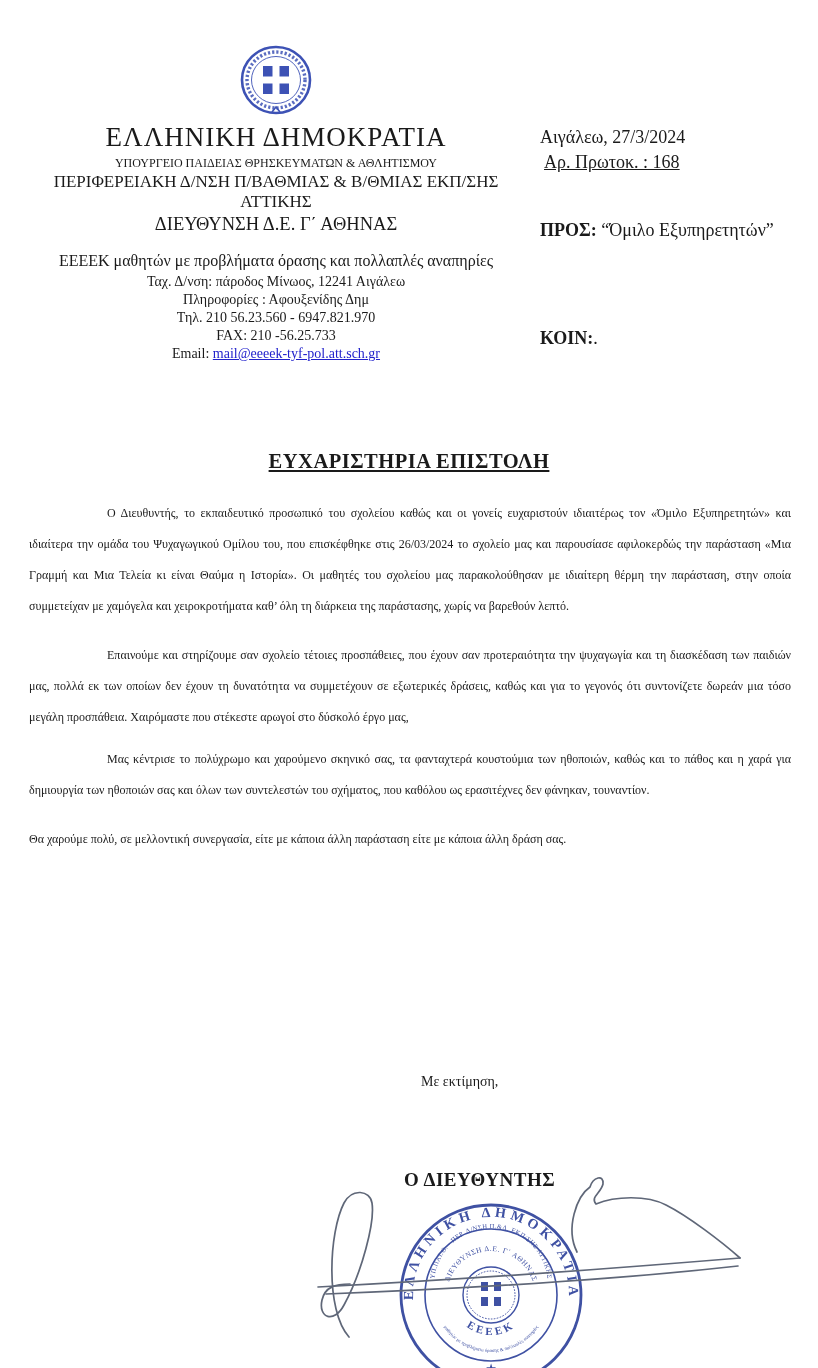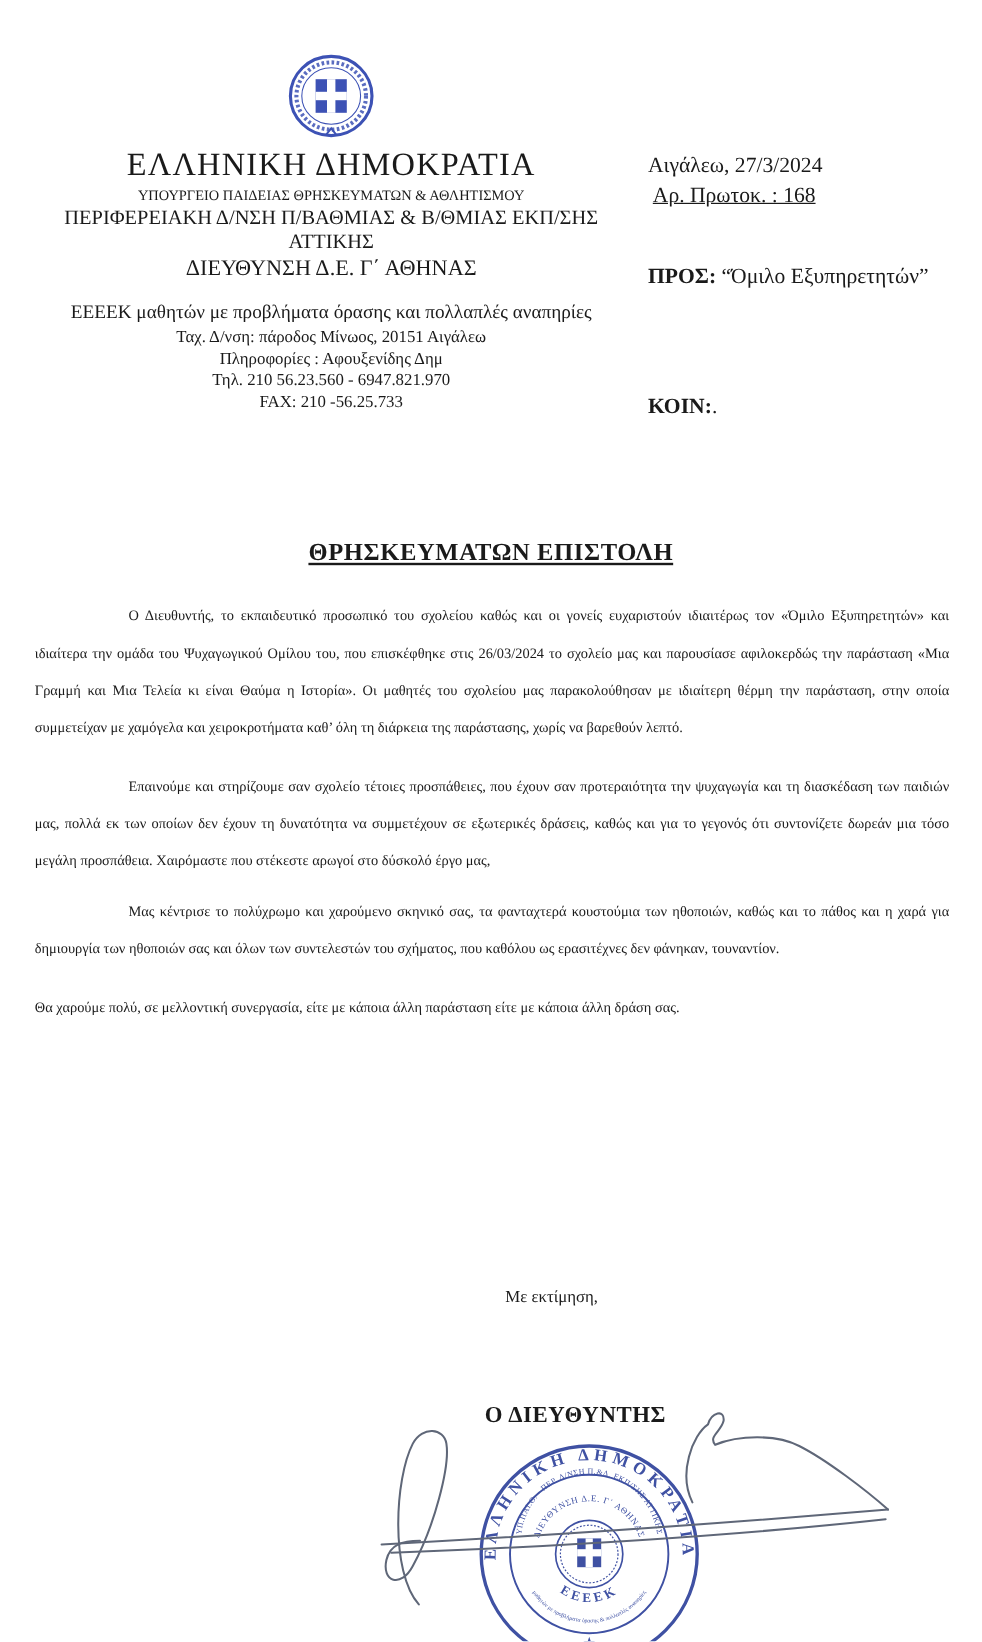--- a/index.html
+++ b/index.html
@@ -80,35 +80,36 @@
       <rect x="26.2" y="41.8" width="5" height="6" fill="#3d52b5"></rect>
       <rect x="42.8" y="41.8" width="5" height="6" fill="#3d52b5"></rect>
       <path d="M 33,68 L 37,63 L 41,68" fill="none" stroke="#3d52b5" stroke-width="1.6"></path>
     </svg>
     <div class="org-republic">ΕΛΛΗΝΙΚΗ ΔΗΜΟΚΡΑΤΙΑ</div>
     <div class="org-ministry">ΥΠΟΥΡΓΕΙΟ ΠΑΙΔΕΙΑΣ ΘΡΗΣΚΕΥΜΑΤΩΝ &amp; ΑΘΛΗΤΙΣΜΟΥ</div>
     <div class="org-regional">ΠΕΡΙΦΕΡΕΙΑΚΗ Δ/ΝΣΗ Π/ΒΑΘΜΙΑΣ  &amp; Β/ΘΜΙΑΣ ΕΚΠ/ΣΗΣ ΑΤΤΙΚΗΣ</div>
     <div class="org-direction">ΔΙΕΥΘΥΝΣΗ Δ.Ε. Γ΄ ΑΘΗΝΑΣ</div>
     <div class="org-school">ΕΕΕΕΚ μαθητών με προβλήματα όρασης και πολλαπλές αναπηρίες</div>
     <div class="contact">
-      <div>Ταχ. Δ/νση: πάροδος Μίνωος, 20151 Αιγάλεω</div>
+      <div>Ταχ. Δ/νση: πάροδος Μίνωος, 12241 Αιγάλεω</div>
       <div>Πληροφορίες : Αφουξενίδης Δημ</div>
       <div>Τηλ. 210 56.23.560 - 6947.821.970</div>
       <div>FAX: 210 -56.25.733</div>
+      <div><span>Email: </span><span class="email-link">mail@eeeek-tyf-pol.att.sch.gr</span></div>
     </div>
   </div>
 
   <div class="meta">
     <div class="meta-date">Αιγάλεω, 27/3/2024</div>
     <div class="meta-protocol">Αρ. Πρωτοκ. : 168</div>
     <div class="meta-pros"><b>ΠΡΟΣ:</b><span> “Όμιλο Εξυπηρετητών”</span></div>
     <div class="meta-koin"><b>ΚΟΙΝ:</b><span>.</span></div>
   </div>
 
-  <div class="doc-title">ΘΡΗΣΚΕΥΜΑΤΩΝ ΕΠΙΣΤΟΛΗ</div>
+  <div class="doc-title">ΕΥΧΑΡΙΣΤΗΡΙΑ ΕΠΙΣΤΟΛΗ</div>
 
   <div class="body-text">
     <p class="indent">Ο Διευθυντής, το εκπαιδευτικό προσωπικό του σχολείου καθώς και οι γονείς ευχαριστούν ιδιαιτέρως τον «Όμιλο Εξυπηρετητών» και ιδιαίτερα την ομάδα του Ψυχαγωγικού Ομίλου του, που επισκέφθηκε στις 26/03/2024 το σχολείο μας και παρουσίασε αφιλοκερδώς την παράσταση «Μια Γραμμή και Μια Τελεία κι είναι Θαύμα η Ιστορία». Οι μαθητές του σχολείου μας παρακολούθησαν με ιδιαίτερη θέρμη την παράσταση, στην οποία συμμετείχαν με χαμόγελα και χειροκροτήματα καθ’ όλη τη διάρκεια της παράστασης, χωρίς να βαρεθούν λεπτό.</p>
     <p class="indent p3">Επαινούμε και στηρίζουμε σαν σχολείο τέτοιες προσπάθειες, που έχουν σαν προτεραιότητα την ψυχαγωγία και τη διασκέδαση των παιδιών μας, πολλά εκ των οποίων δεν έχουν τη δυνατότητα να συμμετέχουν σε εξωτερικές δράσεις, καθώς και για το γεγονός ότι συντονίζετε δωρεάν μια τόσο μεγάλη προσπάθεια. Χαιρόμαστε που στέκεστε αρωγοί στο δύσκολό έργο μας,</p>
     <p class="indent">Μας κέντρισε το πολύχρωμο και χαρούμενο σκηνικό σας, τα φανταχτερά κουστούμια των ηθοποιών, καθώς και το πάθος και η χαρά για δημιουργία των ηθοποιών σας και όλων των συντελεστών του σχήματος, που καθόλου ως ερασιτέχνες δεν φάνηκαν, τουναντίον.</p>
     <p>Θα χαρούμε πολύ, σε μελλοντική συνεργασία, είτε με κάποια άλλη παράσταση είτε με κάποια άλλη δράση σας.</p>
   </div>
 
   <div class="closing">Με εκτίμηση,</div>
   <div class="sig-role">Ο ΔΙΕΥΘΥΝΤΗΣ</div>

